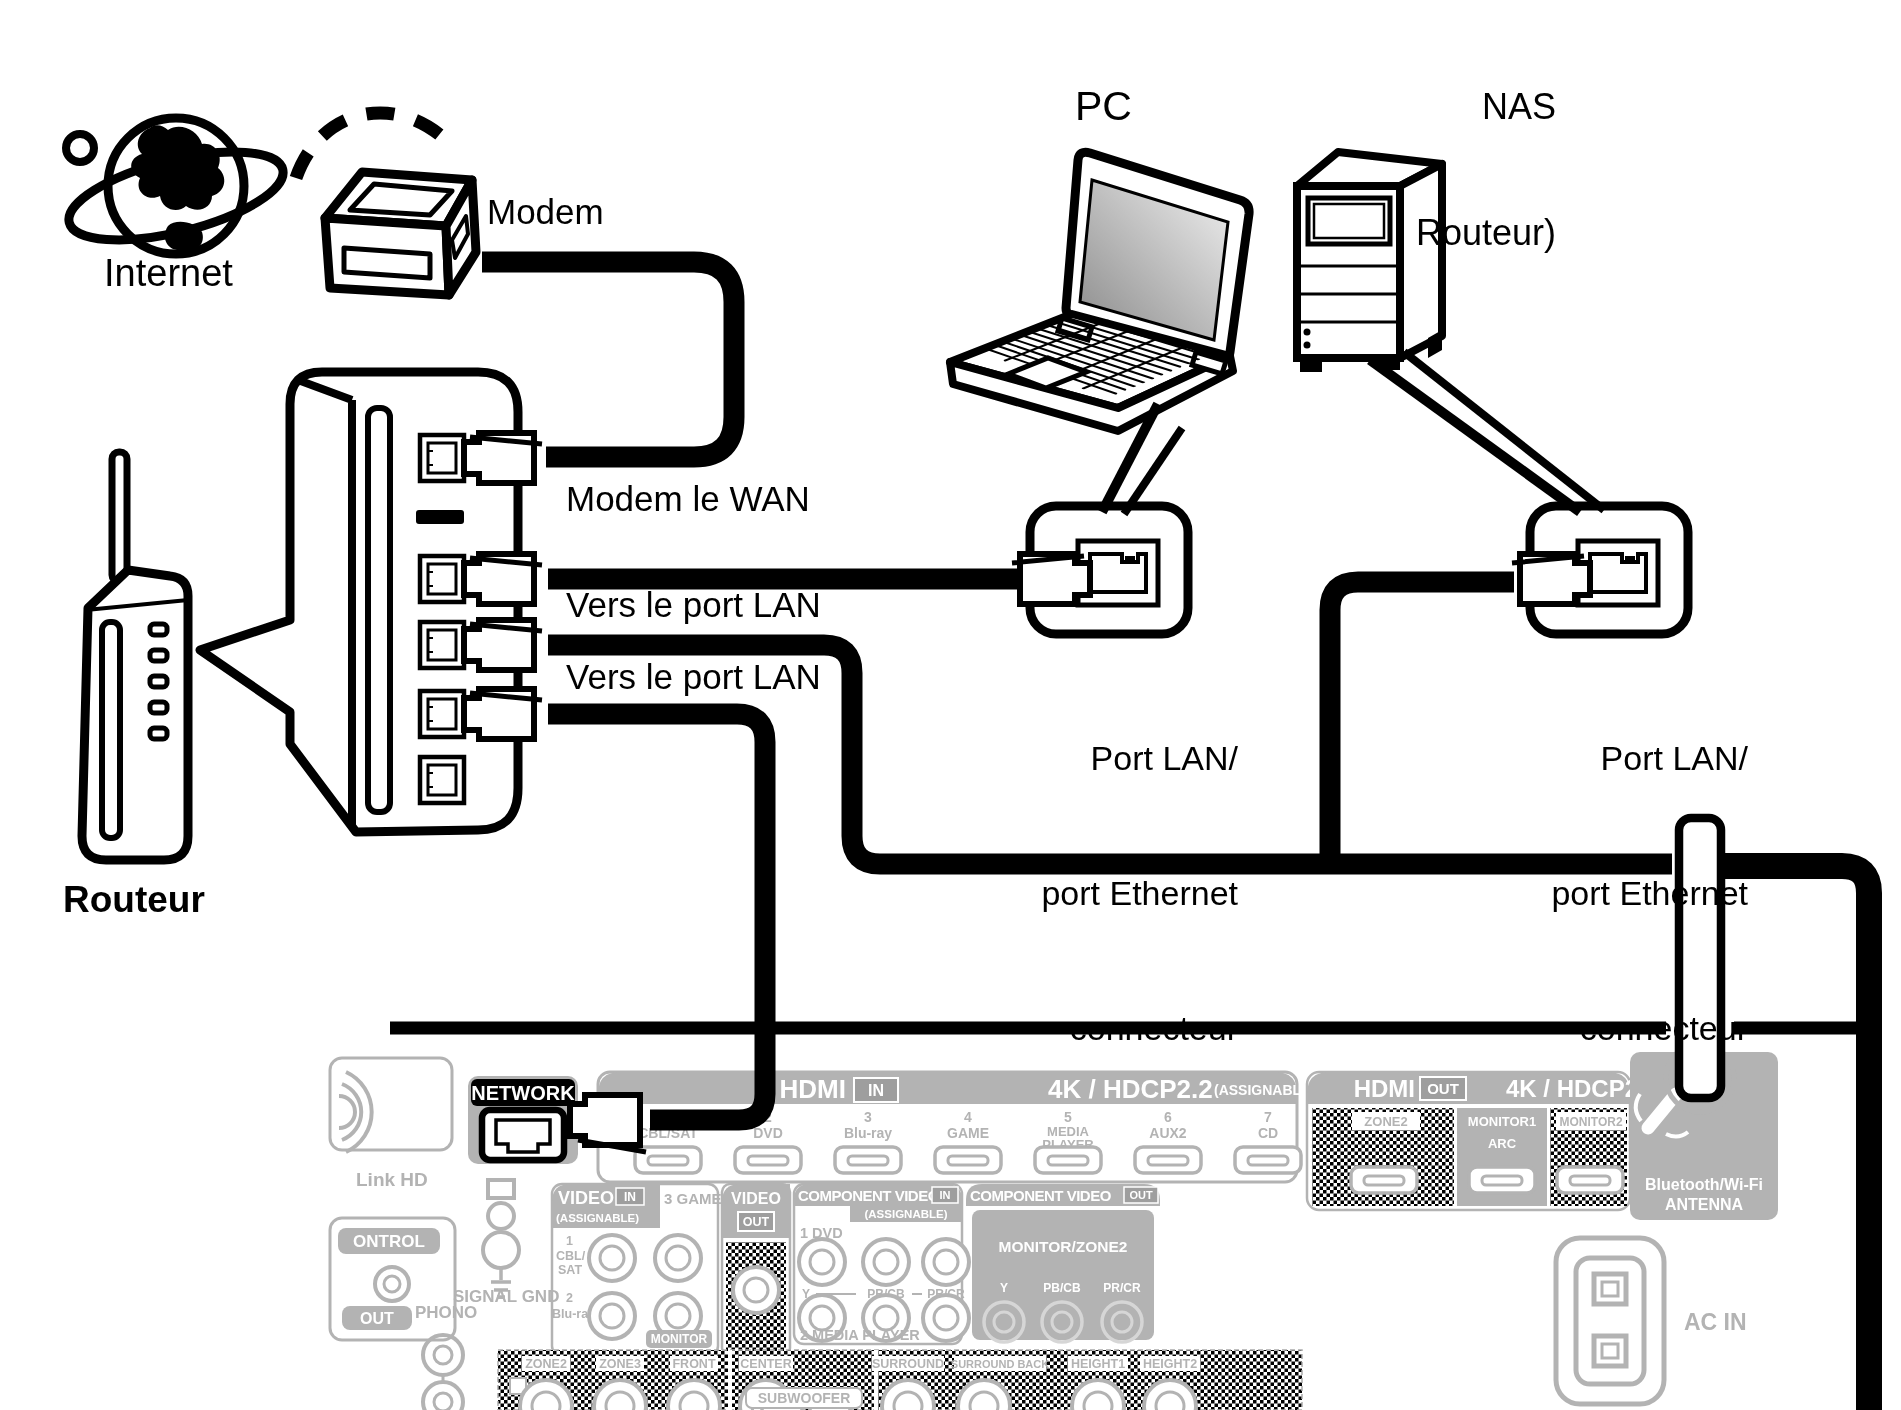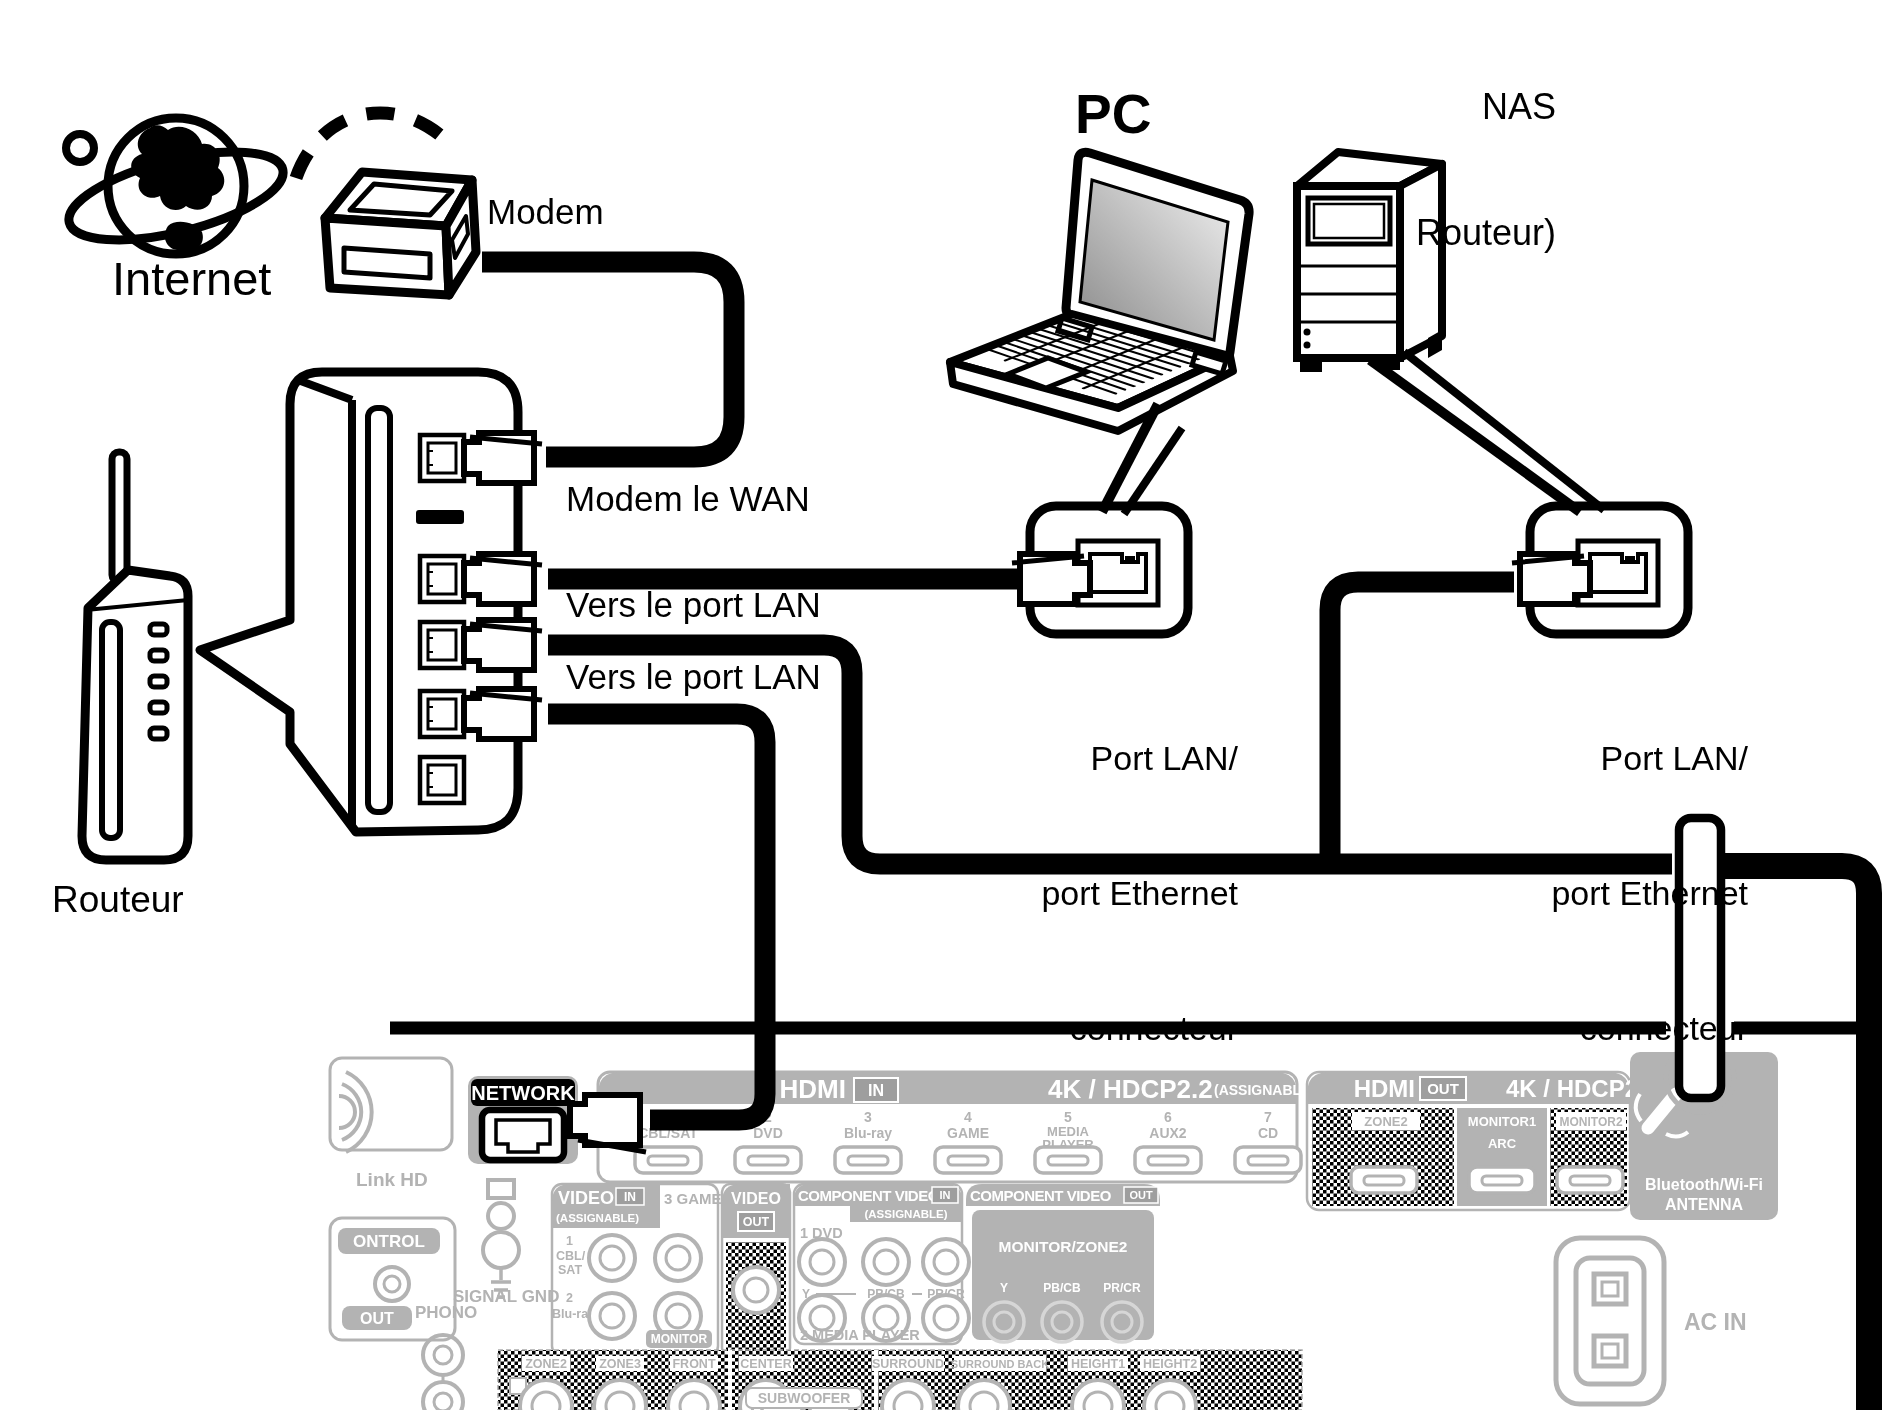--- a/index.html
+++ b/index.html
@@ -410,28 +410,28 @@
 <g stroke="#000" fill="none">
   <path d="M 1158,404 L 1102,512" stroke-width="10"></path>
   <path d="M 1182,428 L 1124,514" stroke-width="8"></path>
   <path d="M 1370,360 L 1580,512" stroke-width="10"></path>
   <path d="M 1404,352 L 1604,510" stroke-width="8"></path>
 </g>
 
 <rect x="1679" y="818" width="42" height="280" rx="12" fill="#fff" stroke="#000" stroke-width="8.5"></rect>
 </svg>
 
-<div class="lbl" style="left:112px;top:253px;font-size:47px;">Internet</div>
+<div class="lbl" style="left:104px;top:253px;font-size:38px;">Internet</div>
 <div class="lbl" style="left:487px;top:165px;font-size:35px;margin-top:28px;">Modem</div>
-<div class="lbl" style="left:1075px;top:84px;font-size:55px;font-weight:bold;">PC</div>
+<div class="lbl" style="left:1075px;top:84px;font-size:41px;">PC</div>
 <div class="lbl center" style="left:1156px;top:2px;width:400px;font-size:36px;line-height:42px;">
   <div>NAS</div>
   <div>Routeur)</div>
 </div>
-<div class="lbl" style="left:52px;top:880px;font-size:37px;">Routeur</div>
+<div class="lbl" style="left:63px;top:880px;font-size:37px;font-weight:bold;">Routeur</div>
 <div class="lbl" style="left:566px;top:480px;font-size:35px;">Modem le WAN</div>
 <div class="lbl" style="left:566px;top:586px;font-size:35px;">Vers le port LAN</div>
 <div class="lbl" style="left:566px;top:658px;font-size:35px;">Vers le port LAN</div>
 <div class="lbl center" style="left:958px;top:646px;width:280px;font-size:34px;line-height:45px;">
   <div>Port LAN/</div>
   <div>port Ethernet</div>
   <div>connecteur</div>
 </div>
 <div class="lbl center" style="left:1468px;top:646px;width:280px;font-size:34px;line-height:45px;">
   <div>Port LAN/</div>

